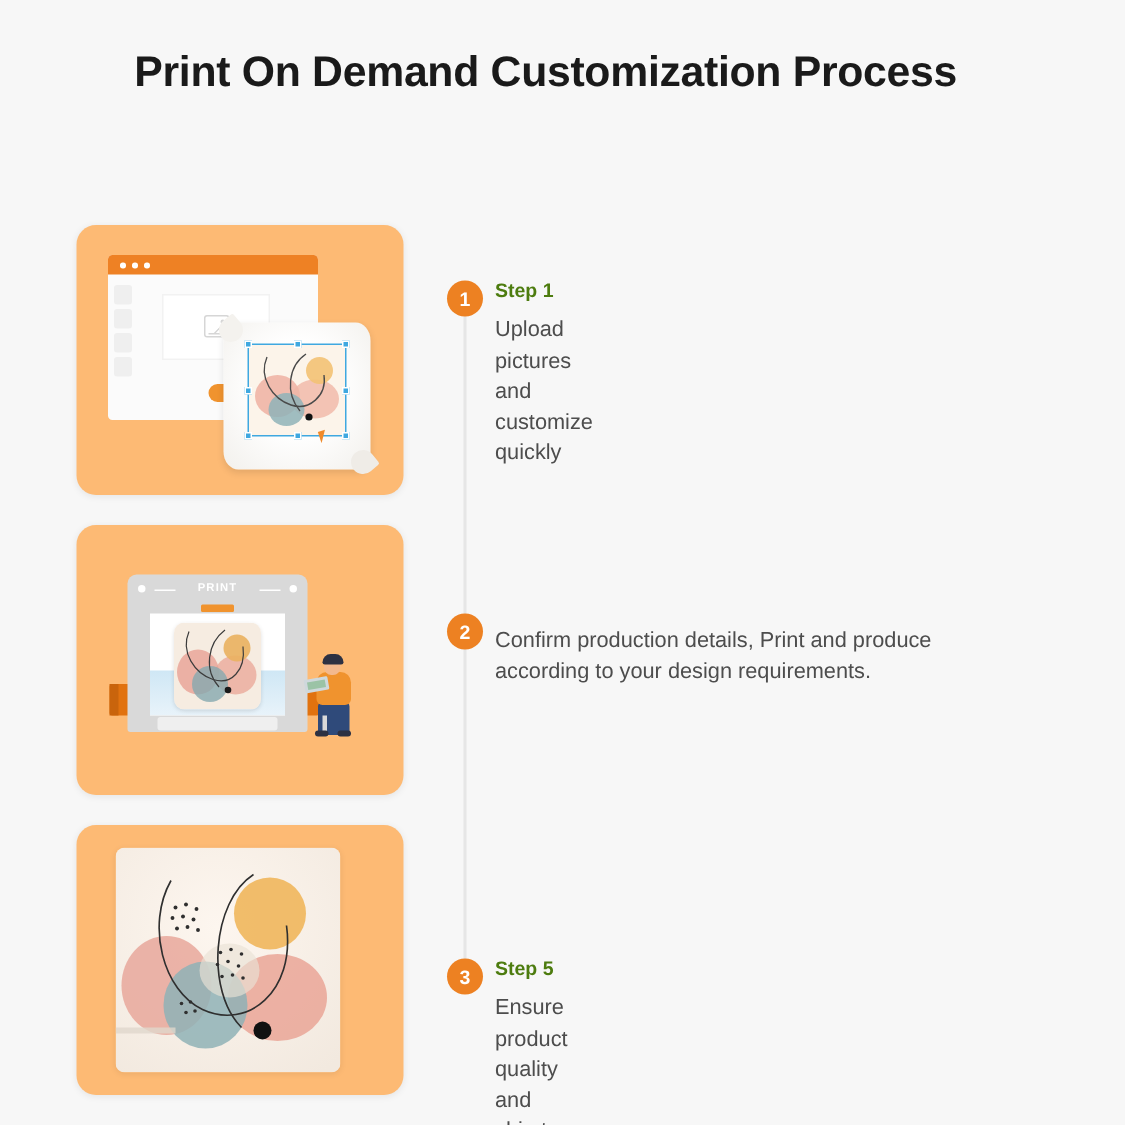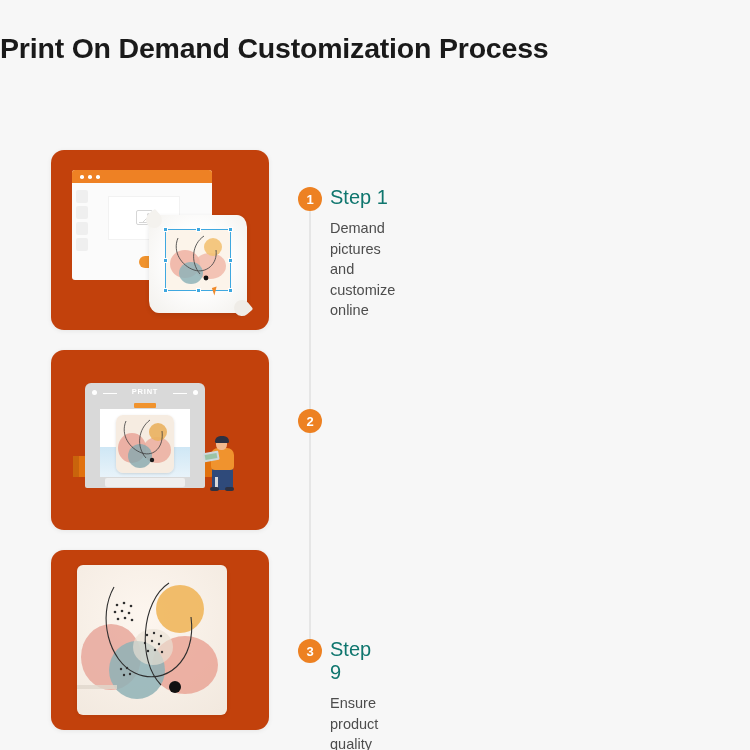--- a/index.html
+++ b/index.html
@@ -5,21 +5,21 @@
   * { box-sizing: border-box; margin: 0; padding: 0; }
   html, body {
     width: 750px; height: 750px;
     background: #f7f7f7;
     font-family: "Liberation Sans", sans-serif;
     -webkit-font-smoothing: antialiased;
   }
   .page { position: relative; width: 750px; height: 750px; overflow: hidden; background: #f7f7f7; }
 
   
-  .header { position: absolute; left: 0; top: 0; width: 638px; text-align: left; }
+  .header { position: absolute; left: 0; top: 0; width: 638px; text-align: right; }
   .title {
     margin-top: 32px;
     font-size: 28.5px; font-weight: bold; color: #1a1a1a;
     letter-spacing: -0.2px;
   }
   .subtitle {
     margin-top: 16px;
     font-size: 14.5px; color: #4a4a4a; font-weight: normal;
   }
 
@@ -28,36 +28,36 @@
     position: absolute; left: 309px; top: 205px;
     width: 2px; height: 450px;
     background: #e6e6e6;
   }
 
   
   .step { position: absolute; }
   .card {
     position: absolute;
     width: 218px; height: 180px;
-    background: #c2410c;
+    background: #fdba74;
     border-radius: 13px;
     box-shadow: 0 1px 5px rgba(0,0,0,0.07);
     overflow: hidden;
   }
   .step-text { position: absolute; left: 330px; }
   .badge {
     position: absolute;
     width: 24px; height: 24px; border-radius: 50%;
     background: #ed8122; color: #fff;
     font-size: 13px; font-weight: bold;
     display: flex; align-items: center; justify-content: center;
     line-height: 1;
   }
   .step-title {
-    font-size: 20px; font-weight: normal; color: #0f766e;
+    font-size: 13px; font-weight: bold; color: #4d7c0f;
   }
   .step-desc {
     margin-top: 9px;
     font-size: 14.5px; color: #4d4d4d; line-height: 1.42;
   }
 
   
   .ill { position: absolute; inset: 0; }
   .browser {
     position: absolute; left: 21px; top: 20px;
@@ -273,21 +273,21 @@
           </div>
           <div class="cursor"></div>
         </div>
 
       </div>
     </div>
 
     <div class="step-text" style="top:186px;">
       <div class="badge" style="left:-32px; top:1px;">1</div>
       <div class="step-title">Step 1</div>
-      <div class="step-desc">Demand pictures and customize online</div>
+      <div class="step-desc">Upload pictures and customize quickly</div>
     </div>
   </div>
 
   <div class="step">
 
     <div class="card" style="left:51px; top:350px;">
       <div class="ill">
 
         <div class="printer-base">
           <div class="printer-base-dark"></div>
@@ -334,20 +334,21 @@
           <div class="p-laptop">
             <div class="p-laptop-screen"></div>
           </div>
         </div>
 
       </div>
     </div>
 
     <div class="step-text" style="top:408px;">
       <div class="badge" style="left:-32px; top:1px;">2</div>
+      <div class="step-desc" style="width:320px;">Confirm production details, Print and produce according to your design requirements.</div>
     </div>
   </div>
 
   <div class="step">
 
     <div class="card" style="left:51px; top:550px;">
       <div class="ill">
         <div class="pillow3">
           <svg width="150" height="150" viewBox="0 0 150 150">
             <defs>
@@ -392,18 +393,18 @@
               <circle cx="53" cy="109" r="1.2"></circle>
             </g>
             <circle cx="98" cy="122" r="6" fill="#111111"></circle>
           </svg>
         </div>
       </div>
     </div>
 
     <div class="step-text" style="top:638px;">
       <div class="badge" style="left:-32px; top:1px;">3</div>
-      <div class="step-title">Step 9</div>
+      <div class="step-title">Step 5</div>
       <div class="step-desc">Ensure product quality and ship to you quickly.</div>
     </div>
   </div>
 
 </div>
 
 </body></html>

